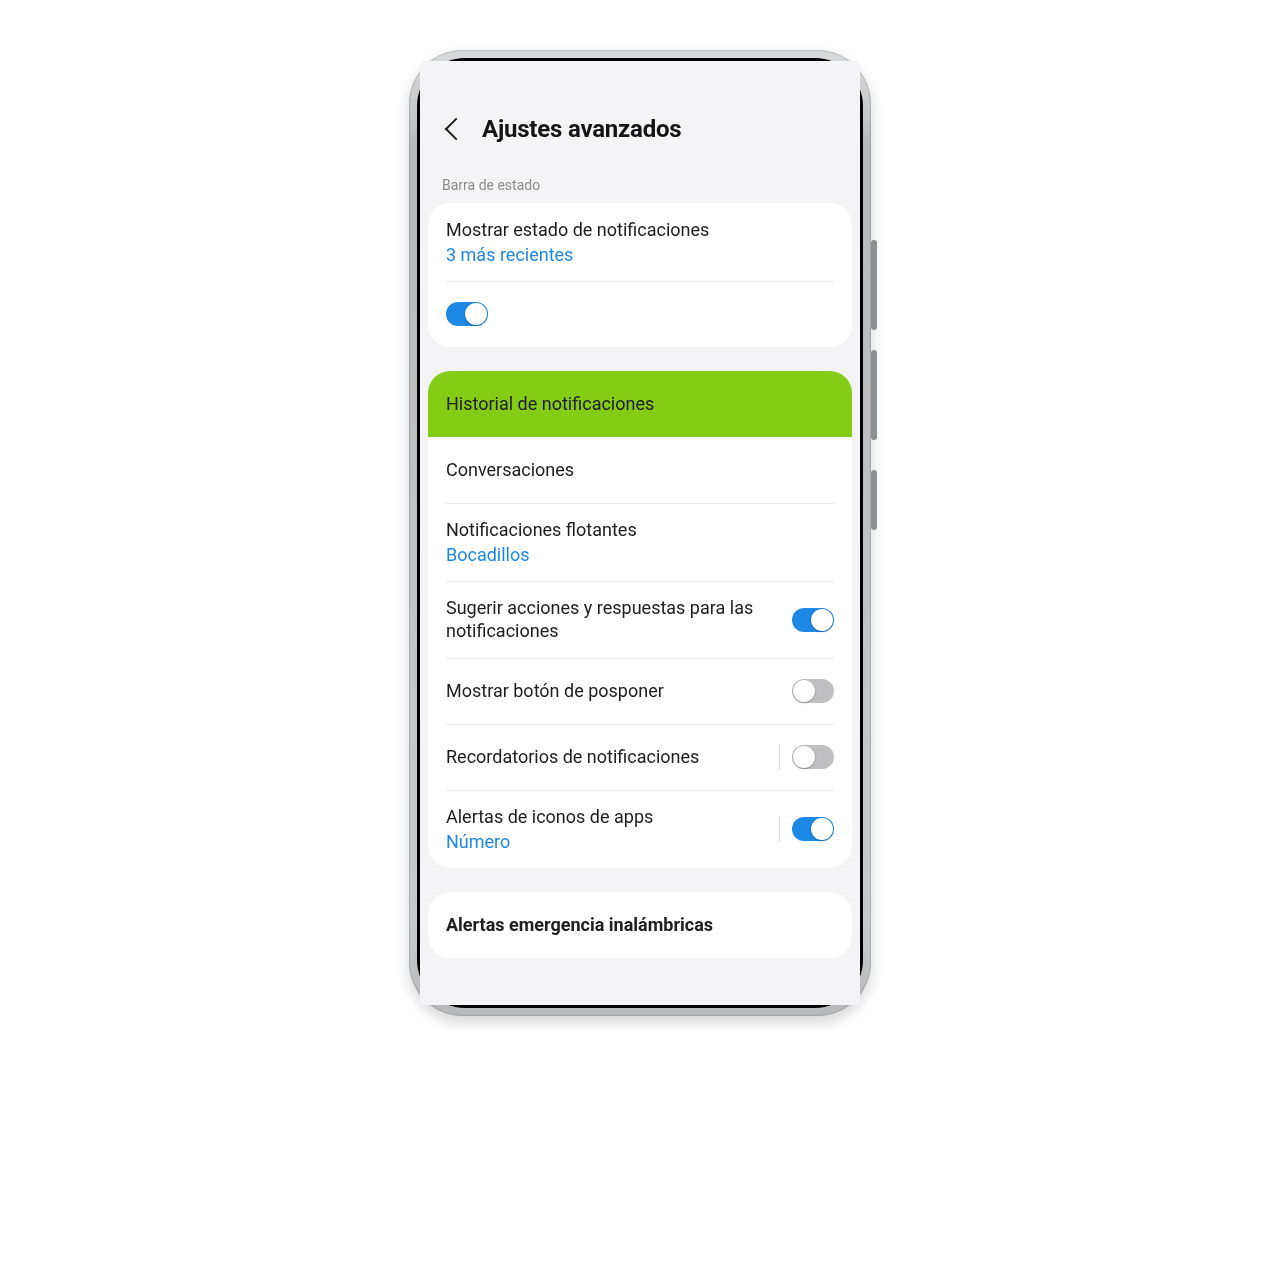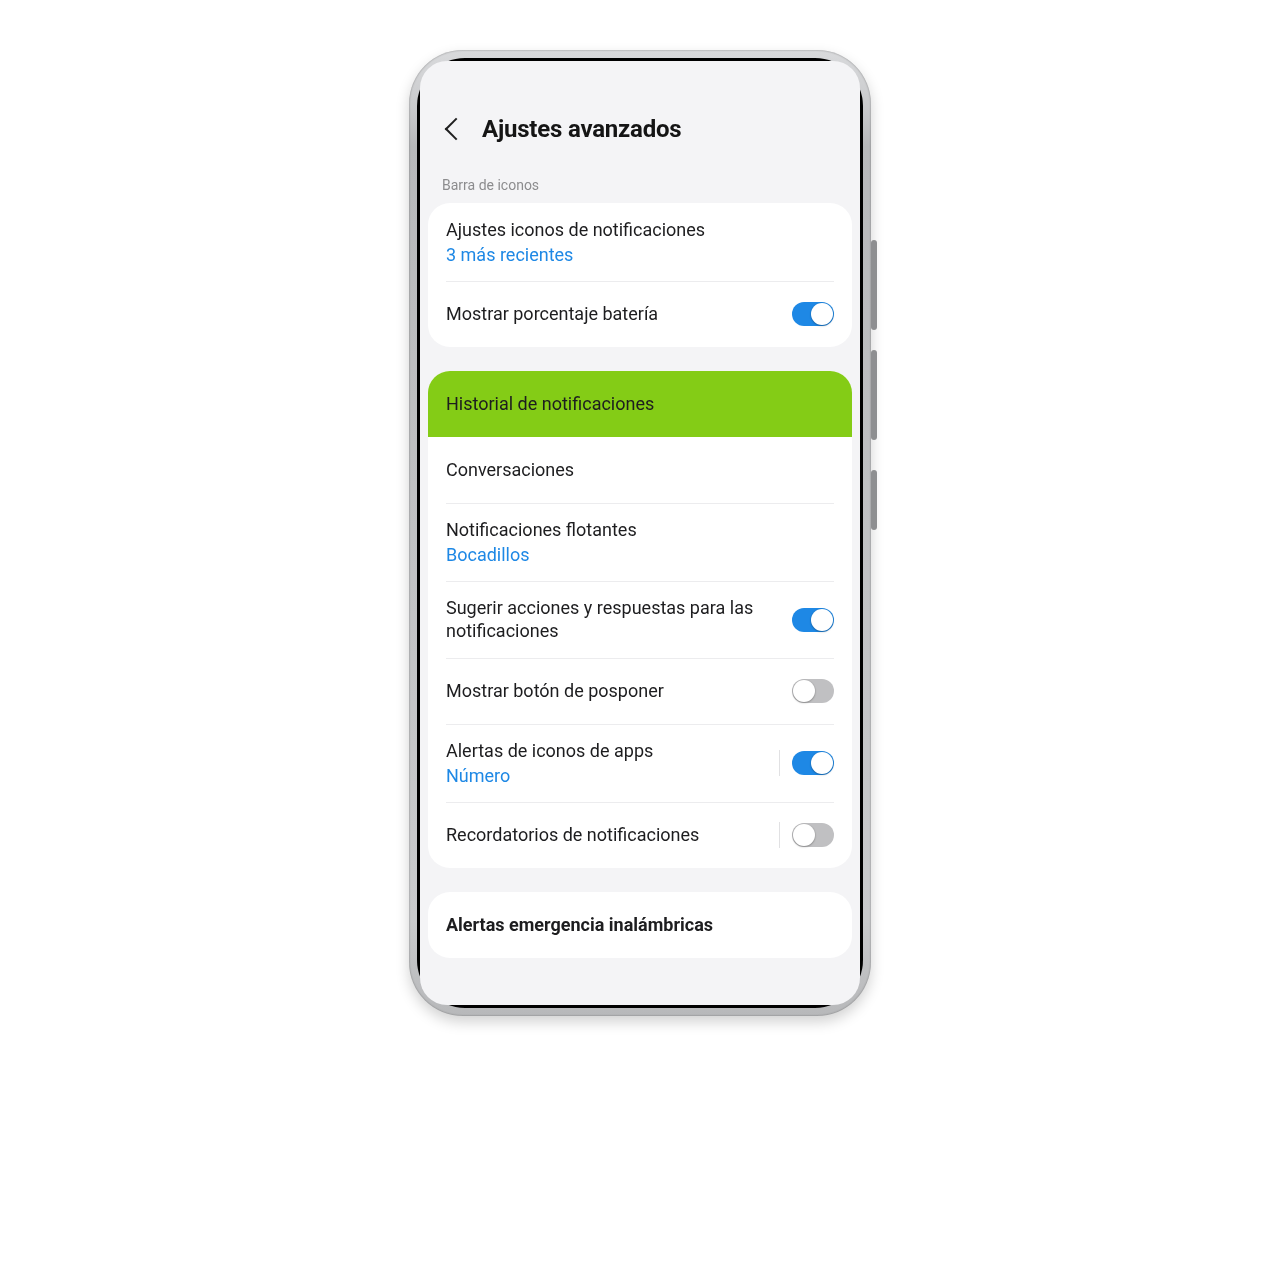--- a/index.html
+++ b/index.html
@@ -41,21 +41,21 @@
 
   .bezel{
     position:absolute;
     inset:8px;
     border-radius:48px;
     background:#000;
   }
   .screen{
     position:absolute;
     inset:11px;
-    border-radius:27px;
+    border-radius:5px;
     background:#f4f4f6;
     overflow:hidden;
   }
 
   
   .header{
     display:flex;
     align-items:center;
     gap:18px;
     padding:54px 22px 28px 22px;
@@ -162,34 +162,31 @@
     <div class="side-btn b"></div>
     <div class="side-btn c"></div>
     <div class="bezel"></div>
     <div class="screen">
 
       <div class="header">
         <div class="back-icon"></div>
         <div class="header-title">Ajustes avanzados</div>
       </div>
 
-      <div class="section-label">Barra de iconos</div>
+      <div class="section-label">Barra de estado</div>
       <div class="card">
 
         <div class="row">
           <div class="row-text">
-            <span class="row-title">Ajustes iconos de notificaciones</span>
+            <span class="row-title">Mostrar estado de notificaciones</span>
             <span class="row-sub">3 más recientes</span>
           </div>
         </div>
 
         <div class="row">
-          <div class="row-text">
-            <span class="row-title">Mostrar porcentaje batería</span>
-          </div>
           <div class="row-aux">
             <div class="toggle on">
                 <div class="knob"></div>
               </div>
           </div>
         </div>
 
       </div>
 
       <div class="card">
@@ -230,38 +227,38 @@
           </div>
           <div class="row-aux">
             <div class="toggle off">
                 <div class="knob"></div>
               </div>
           </div>
         </div>
 
         <div class="row">
           <div class="row-text">
+            <span class="row-title">Recordatorios de notificaciones</span>
+          </div>
+          <div class="row-aux">
+            <div class="sep-vert"></div>
+            <div class="toggle off">
+                <div class="knob"></div>
+              </div>
+          </div>
+        </div>
+
+        <div class="row">
+          <div class="row-text">
             <span class="row-title">Alertas de iconos de apps</span>
             <span class="row-sub">Número</span>
           </div>
           <div class="row-aux">
             <div class="sep-vert"></div>
             <div class="toggle on">
-                <div class="knob"></div>
-              </div>
-          </div>
-        </div>
-
-        <div class="row">
-          <div class="row-text">
-            <span class="row-title">Recordatorios de notificaciones</span>
-          </div>
-          <div class="row-aux">
-            <div class="sep-vert"></div>
-            <div class="toggle off">
                 <div class="knob"></div>
               </div>
           </div>
         </div>
 
       </div>
 
       <div class="card" style="margin-bottom:0;font-weight:bold;">
         <div class="row">
           <div class="row-text">

